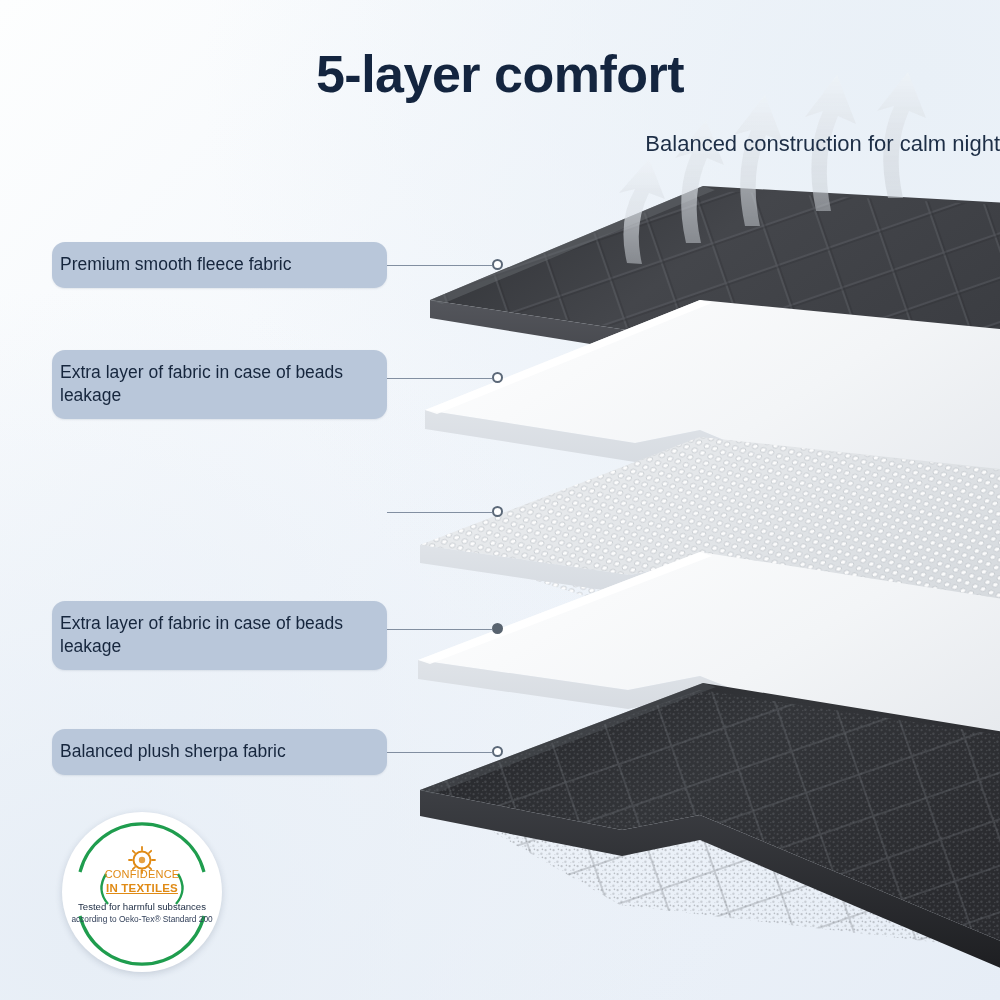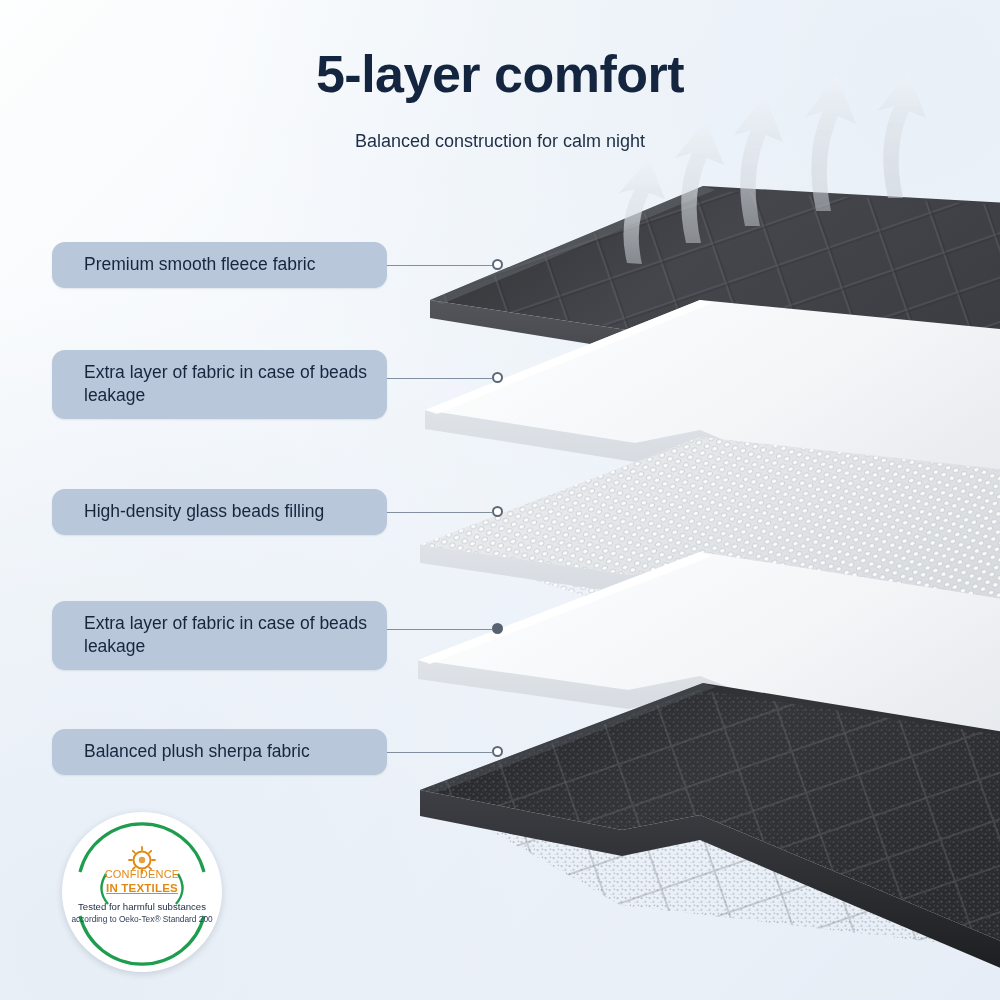--- a/index.html
+++ b/index.html
@@ -16,31 +16,31 @@
       linear-gradient(135deg,#fdfefe 0%,#f2f6fb 45%,#e6edf6 100%);
     overflow:hidden;
   }
 
   
   .title{
     position:absolute;left:0;right:0;top:44px;text-align:center;
     font-size:52px;font-weight:bold;color:#14253f;letter-spacing:-0.5px;
   }
   .subtitle{
-    position:absolute;left:0;right:0;top:131px;text-align:center;
-    font-size:18px;color:#1d2e46;font-weight:400;
+    position:absolute;left:0;right:0;top:131px;text-align:right;
+    font-size:22px;color:#1d2e46;font-weight:400;
   }
 
   
   .label{
     position:absolute;
     background:#b9c7da;
     color:#16263d;
     border-radius:13px;
-    padding:11px 16px 12px 32px;
+    padding:11px 16px 12px 8px;
     font-size:17.5px;
     line-height:1.32;
     box-sizing:border-box;
     box-shadow:0 1px 2px rgba(40,60,90,.10);
   }
   .lead{
     position:absolute;height:1px;background:#6f7d90;opacity:.85;
   }
   .dot{
     position:absolute;width:11px;height:11px;border-radius:50%;
@@ -200,21 +200,20 @@
   <div class="subtitle">Balanced construction for calm night</div>
 
   <div class="label" style="left:52px;top:242px;width:335px;">Premium smooth fleece fabric</div>
   <div class="lead" style="left:387px;top:265px;width:105px;"></div>
   <div class="dot" style="left:492px;top:259px;"></div>
 
   <div class="label" style="left:52px;top:350px;width:335px;">Extra layer of fabric in case of beads leakage</div>
   <div class="lead" style="left:387px;top:378px;width:105px;"></div>
   <div class="dot" style="left:492px;top:372px;"></div>
 
-  <div class="label" style="left:52px;top:489px;width:335px;">High-density glass beads filling</div>
   <div class="lead" style="left:387px;top:512px;width:105px;"></div>
   <div class="dot" style="left:492px;top:506px;"></div>
 
   <div class="label" style="left:52px;top:601px;width:335px;">Extra layer of fabric in case of beads leakage</div>
   <div class="lead" style="left:387px;top:629px;width:105px;"></div>
   <div class="dot solid" style="left:492px;top:623px;"></div>
 
   <div class="label" style="left:52px;top:729px;width:335px;">Balanced plush sherpa fabric</div>
   <div class="lead" style="left:387px;top:752px;width:105px;"></div>
   <div class="dot" style="left:492px;top:746px;"></div>

